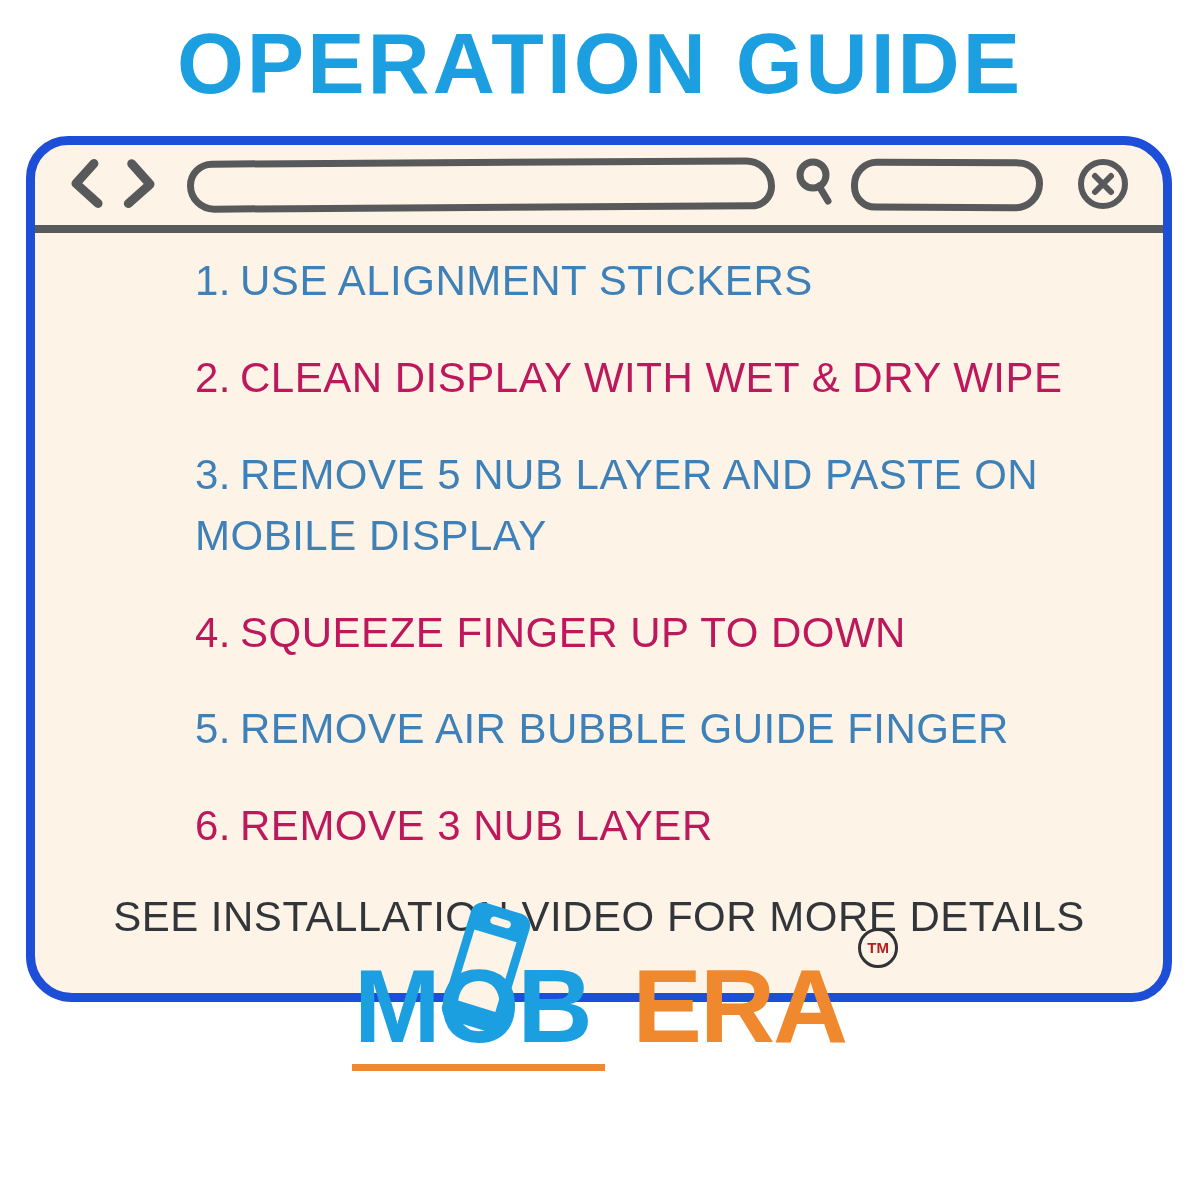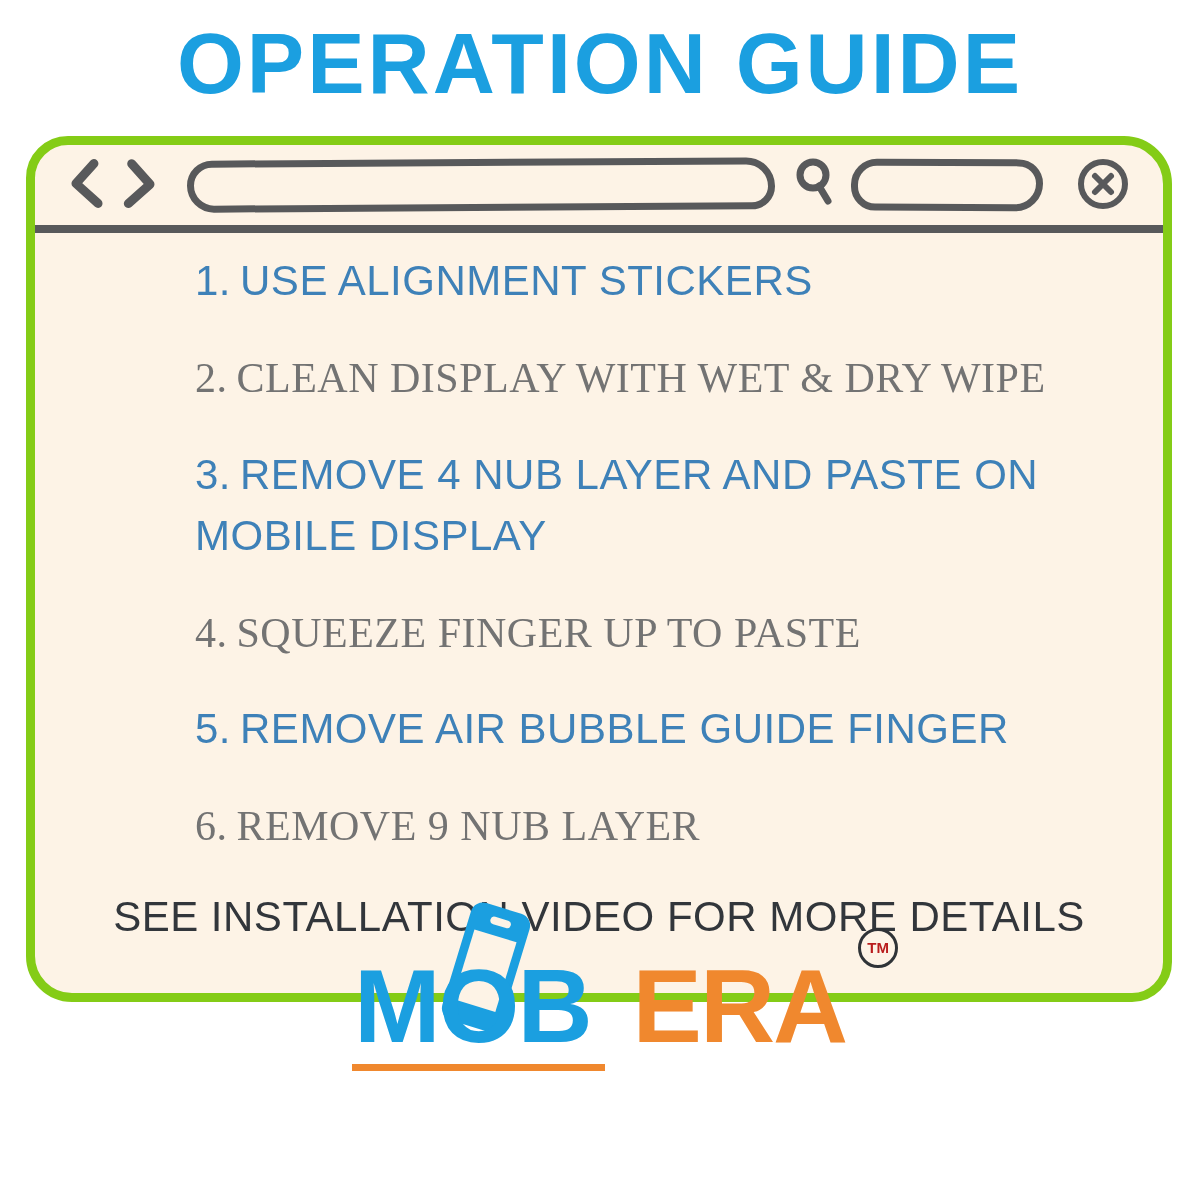--- a/index.html
+++ b/index.html
@@ -10,21 +10,21 @@
   
   .page-title {
     position:absolute; top:20px; left:0; width:100%;
     text-align:center; font-size:86px; font-weight:800;
     letter-spacing:3px; color:#1b9fe0; line-height:1;
   }
 
   
   .window {
     position:absolute; left:26px; top:136px; width:1146px; height:866px;
-    background:#fdf3e6; border:9px solid #84cc16;
+    background:#fdf3e6; border:9px solid #1d4ed8;
     border-radius:42px 48px 40px 46px;
   }
 
   
   .toolbar {
     height:88px; border-bottom:8px solid #58595b;
     display:flex; align-items:center; padding:0 32px;
   }
   .nav-btn { background:none; border:none; cursor:pointer; padding:0; height:54px; display:flex; align-items:center; }
   .nav-btn + .nav-btn { margin-left:16px; }
@@ -38,21 +38,21 @@
   .close-btn { margin-left:auto; background:none; border:none; cursor:pointer; padding:0; display:flex; align-items:center; }
 
   
   .steps { padding:18px 36px 0 160px; }
   .step {
     font-size:42px; line-height:1.45; margin-bottom:36px;
     max-width:920px; letter-spacing:0.5px; font-weight:400;
   }
   .step .num { margin-right:9px; }
   .step.blue { color:#3e81b8; }
-  .step.orange { color:#737373;font-family:Liberation Serif, serif; }
+  .step.orange { color:#be185d; }
 
   
   .footer-note {
     text-align:center; font-size:42px; letter-spacing:0.5px;
     color:#32363b; line-height:1.15; margin-top:2px;
   }
 
   
   .logo-row {
     margin-top:12px; display:flex; justify-content:center;
@@ -127,30 +127,30 @@
     </div>
 
     <div class="steps">
       <div class="step blue">
         <span class="num">1.</span><span>USE ALIGNMENT STICKERS</span>
       </div>
       <div class="step orange">
         <span class="num">2.</span><span>CLEAN DISPLAY WITH WET &amp; DRY WIPE</span>
       </div>
       <div class="step blue">
-        <span class="num">3.</span><span>REMOVE 4 NUB LAYER AND PASTE ON MOBILE DISPLAY</span>
+        <span class="num">3.</span><span>REMOVE 5 NUB LAYER AND PASTE ON MOBILE DISPLAY</span>
       </div>
       <div class="step orange">
-        <span class="num">4.</span><span>SQUEEZE FINGER UP TO PASTE</span>
+        <span class="num">4.</span><span>SQUEEZE FINGER UP TO DOWN</span>
       </div>
       <div class="step blue">
         <span class="num">5.</span><span>REMOVE AIR BUBBLE GUIDE FINGER</span>
       </div>
       <div class="step orange">
-        <span class="num">6.</span><span>REMOVE 9 NUB LAYER</span>
+        <span class="num">6.</span><span>REMOVE 3 NUB LAYER</span>
       </div>
     </div>
 
     <div class="footer-note">SEE INSTALLATION VIDEO FOR MORE DETAILS</div>
 
     <div class="logo-row">
       <div class="logo-lockup">
         <span class="logo-mob">
           <span class="phone-icon">
             <svg width="96" height="134" viewBox="0 0 100 140">

